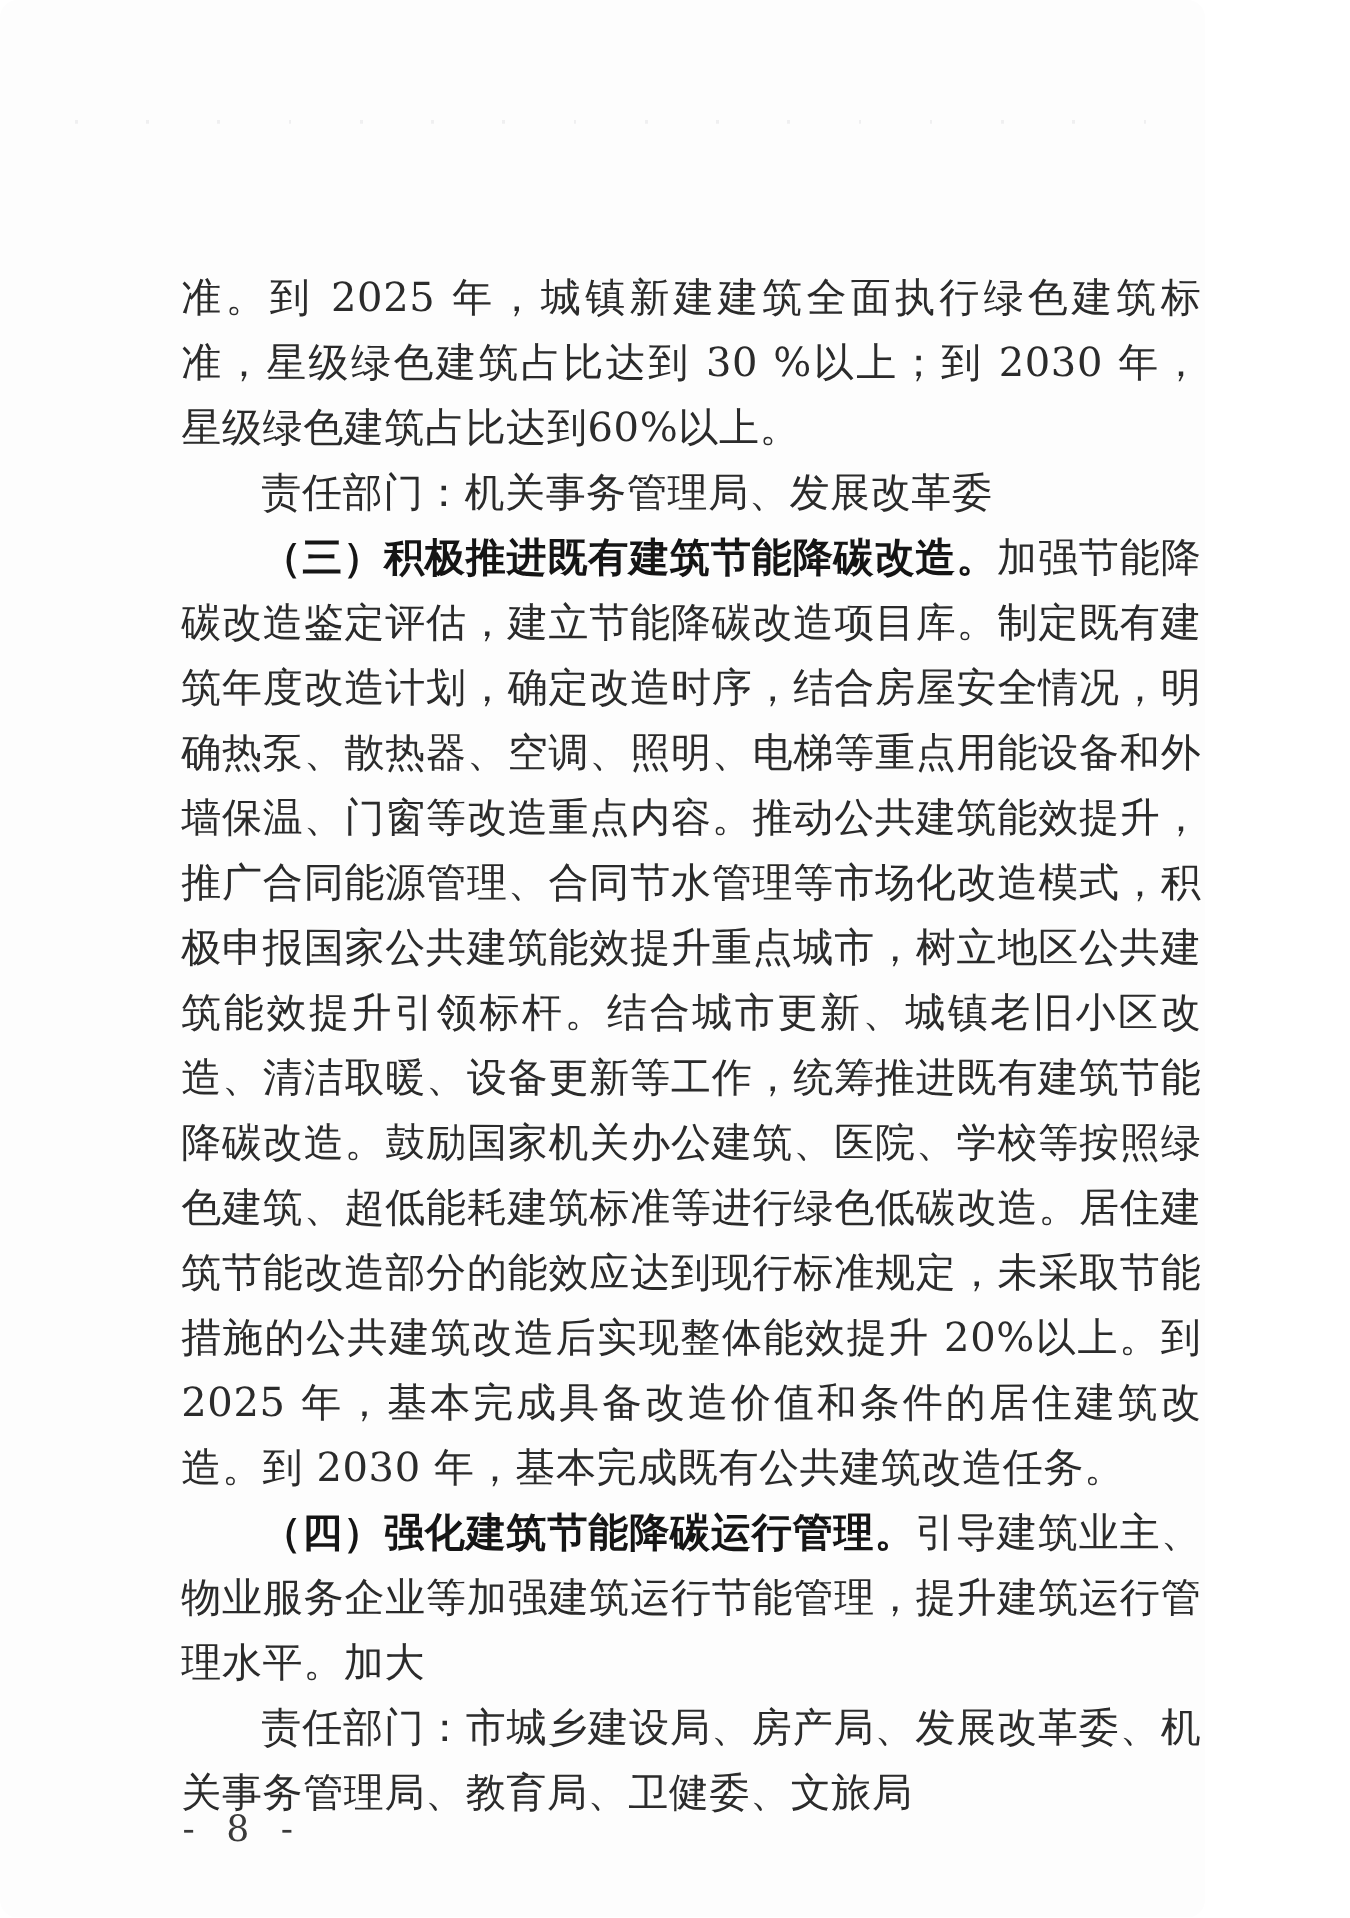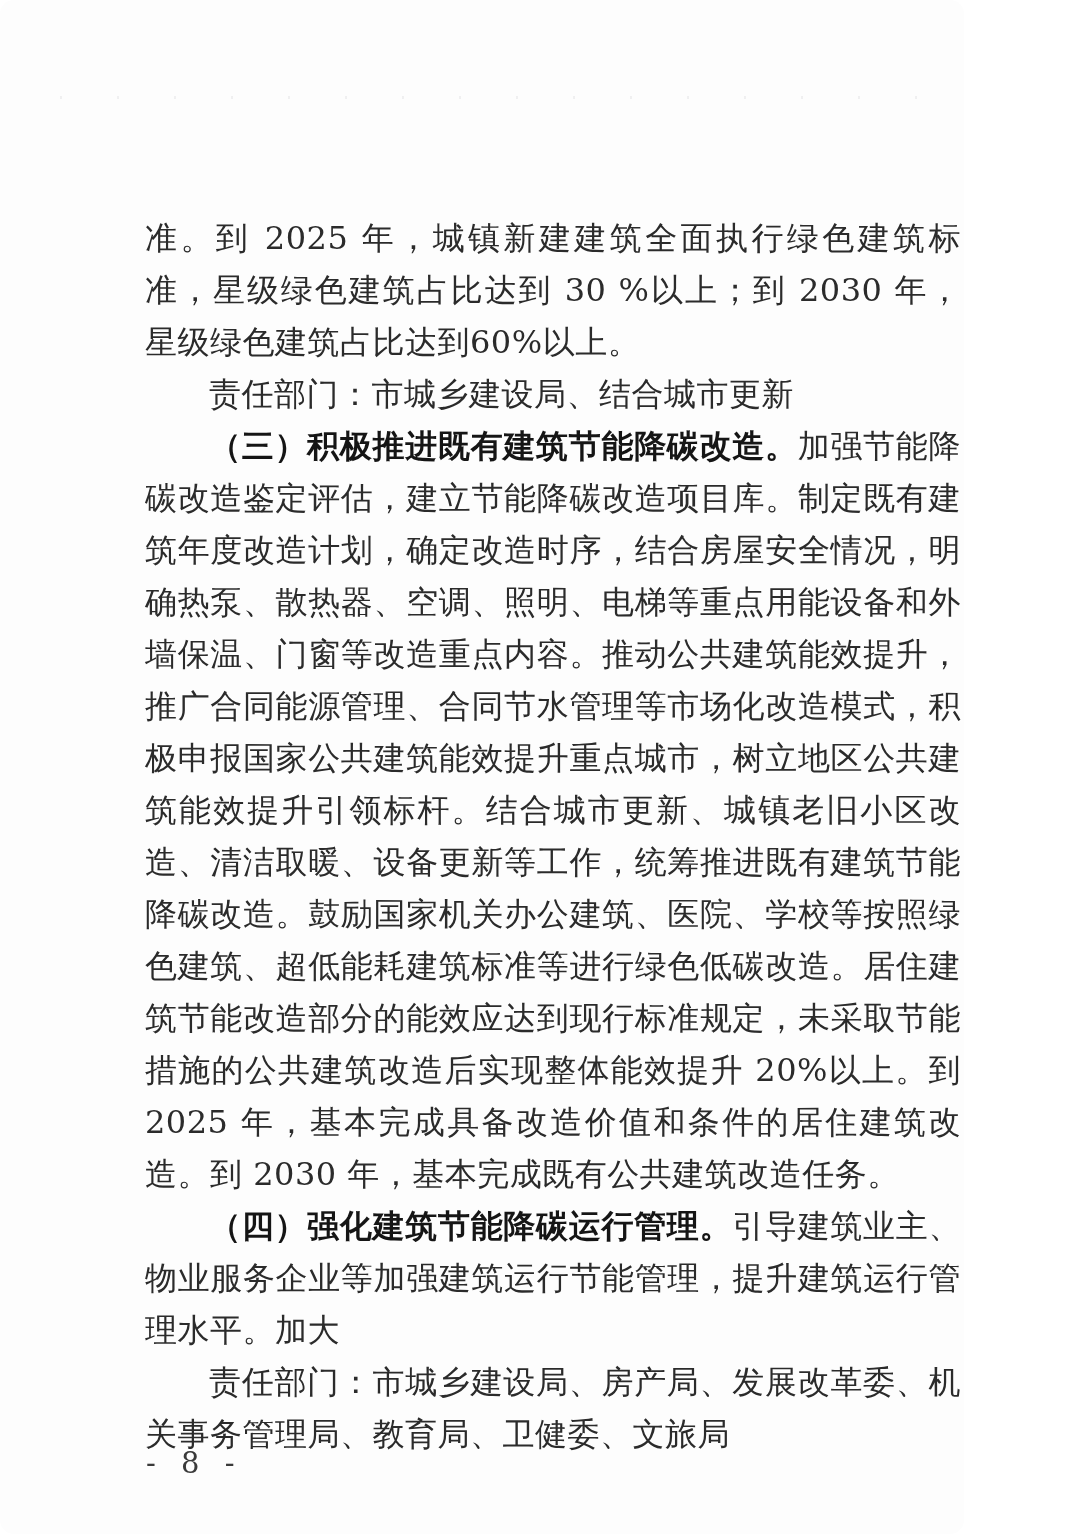--- a/index.html
+++ b/index.html
@@ -68,21 +68,21 @@
 <body>
 
 <div class="page">
 
   <div class="scan-specks"></div>
 
   <div class="text-block">
 
     <p class="para">准。到 2025 年，城镇新建建筑全面执行绿色建筑标准，星级绿色建筑占比达到 30 %以上；到 2030 年，星级绿色建筑占比达到60%以上。</p>
 
-    <p class="para indent">责任部门：市城乡建设局、结合城市更新</p>
+    <p class="para indent">责任部门：机关事务管理局、发展改革委</p>
 
     <p class="para indent"><span class="sec-head">（三）积极推进既有建筑节能降碳改造。</span><span>加强节能降碳改造鉴定评估，建立节能降碳改造项目库。制定既有建筑年度改造计划，确定改造时序，结合房屋安全情况，明确热泵、散热器、空调、照明、电梯等重点用能设备和外墙保温、门窗等改造重点内容。推动公共建筑能效提升，推广合同能源管理、合同节水管理等市场化改造模式，积极申报国家公共建筑能效提升重点城市，树立地区公共建筑能效提升引领标杆。结合城市更新、城镇老旧小区改造、清洁取暖、设备更新等工作，统筹推进既有建筑节能降碳改造。鼓励国家机关办公建筑、医院、学校等按照绿色建筑、超低能耗建筑标准等进行绿色低碳改造。居住建筑节能改造部分的能效应达到现行标准规定，未采取节能措施的公共建筑改造后实现整体能效提升 20%以上。到 2025 年，基本完成具备改造价值和条件的居住建筑改造。到 2030 年，基本完成既有公共建筑改造任务。</span></p>
 
     <p class="para indent"><span class="sec-head">（四）强化建筑节能降碳运行管理。</span><span>引导建筑业主、物业服务企业等加强建筑运行节能管理，提升建筑运行管理水平。加大</span></p>
 
     <p class="para indent">责任部门：市城乡建设局、房产局、发展改革委、机关事务管理局、教育局、卫健委、文旅局</p>
 
   </div>
 
   <div class="page-number">- 8 -</div>

